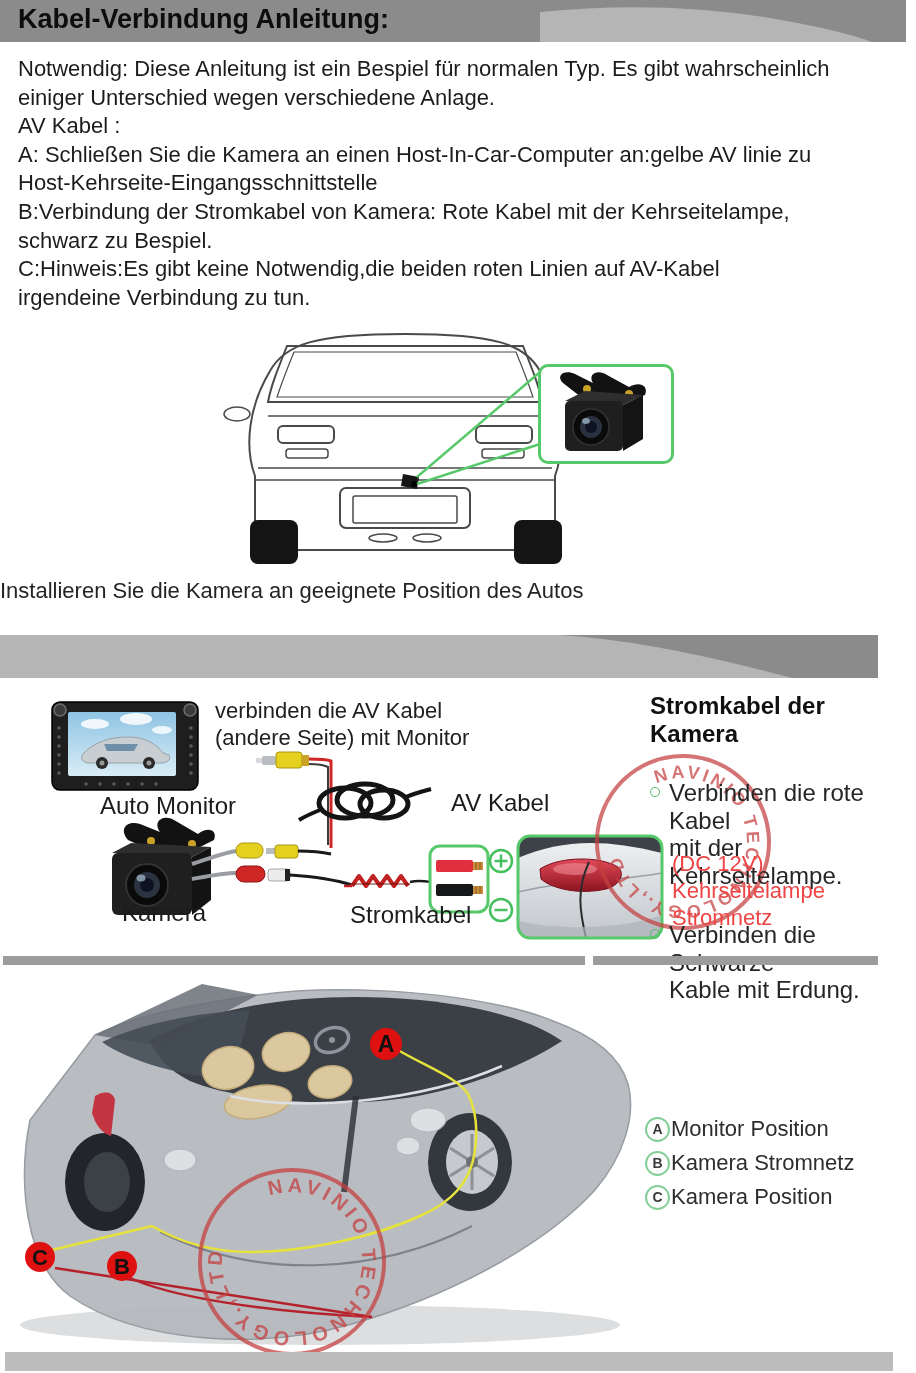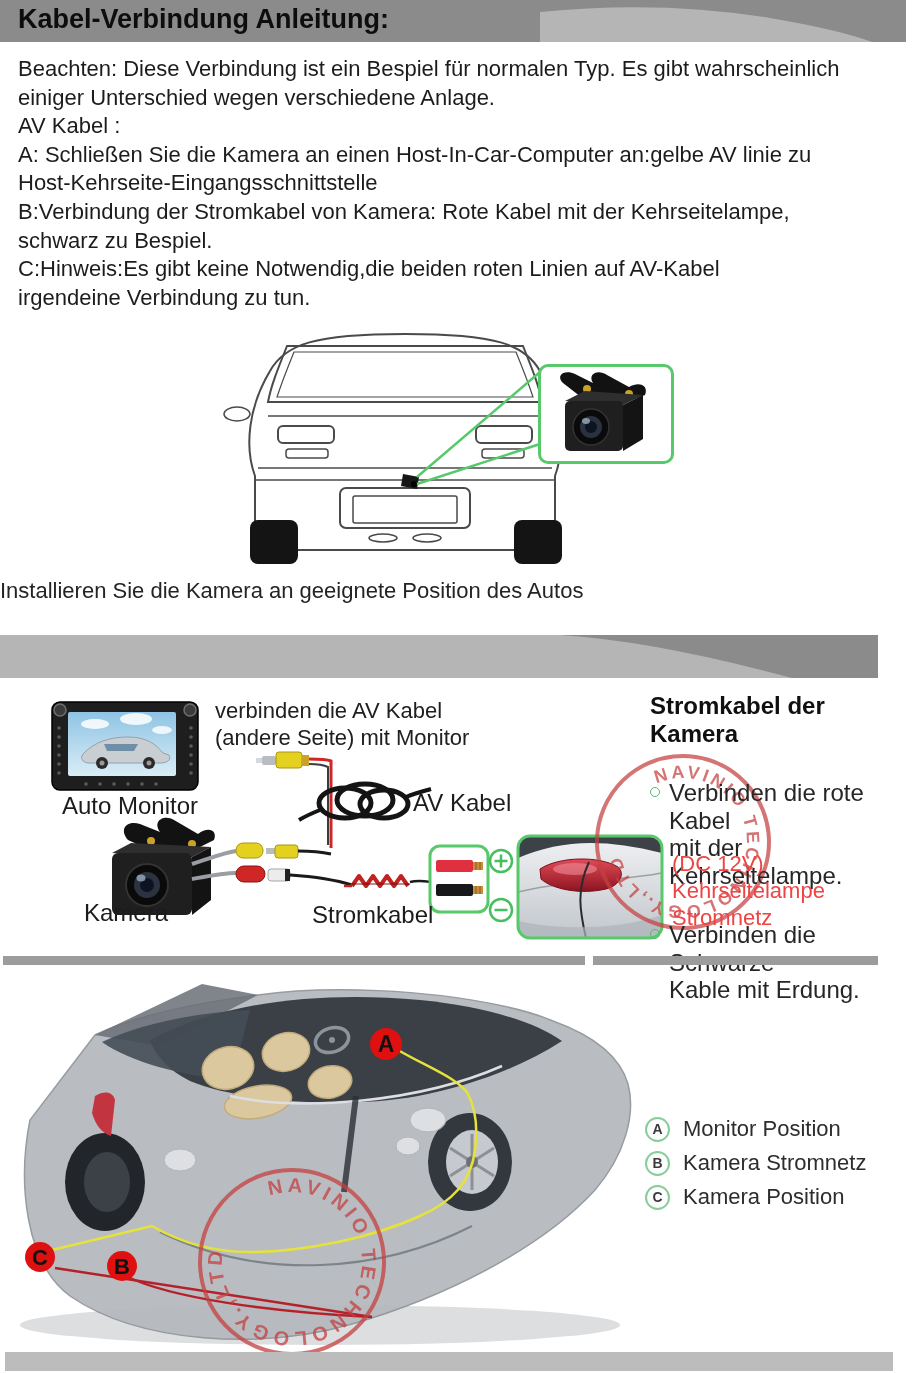--- a/index.html
+++ b/index.html
@@ -10,34 +10,34 @@
   .abs{position:absolute;}
   
   .header-bar{left:0;top:0;width:916px;height:42px;}
   .header-title{left:18px;top:4px;font-size:27px;font-weight:bold;color:#0d0d0d;letter-spacing:0;text-align:center;}
   
   .intro{left:18px;top:55px;width:890px;font-size:22px;line-height:28.6px;color:#1c1c1c;}
   .intro div{white-space:nowrap;}
   
   .caption{left:0;top:578px;width:916px;font-size:22px;color:#242424;}
   
-  .lbl{font-size:24px;color:#1c1c1c;}
+  .lbl{font-size:24px;color:#1c1c1c;margin-left:38px;}
   .note{left:215px;top:697px;font-size:22px;line-height:27px;color:#202020;}
   .power-col{left:650px;top:692px;width:262px;font-size:24px;line-height:27.5px;color:#262626;}
   .power-col .head{font-weight:bold;color:#101010;margin-bottom:5px;}
   .bullet-row{position:relative;padding-left:19px;margin-top:32px;}
   .bullet-dot{position:absolute;left:0;top:8px;width:8px;height:8px;border:1.5px solid #59b86b;border-radius:50%;}
   .cont{padding-left:19px;}
   .dc-note{left:672px;top:850px;font-size:22px;line-height:27px;color:#ef4444;}
   
   .legend{left:645px;top:1116px;width:260px;}
   .legend-row{display:flex;align-items:center;margin-bottom:8px;}
   .legend-key{flex:0 0 auto;width:21px;height:21px;border:2px solid #84cf97;border-radius:50%;
     display:flex;align-items:center;justify-content:center;font-size:14px;font-weight:bold;color:#3a3a3a;background:#fdfdfd;}
-  .legend-label{margin-left:13px;font-size:22px;color:#2d2d2d;white-space:nowrap;}
+  .legend-label{margin-left:1px;font-size:22px;color:#2d2d2d;white-space:nowrap;}
   
   .div3a{left:3px;top:956px;width:582px;height:9px;background:#9c9c9c;}
   .div3b{left:593px;top:956px;width:285px;height:9px;background:#9c9c9c;}
   .bottom-bar{left:5px;top:1352px;width:888px;height:19px;background:#bcbcbc;}
   
   .inset-box{left:538px;top:364px;width:130px;height:94px;border:3px solid #57c96b;border-radius:10px;background:#fff;}
   svg{display:block;}
   text{font-family:"Liberation Sans", sans-serif;}
 </style>
 </head>
@@ -48,21 +48,21 @@
   <div class="abs header-bar">
     <svg width="916" height="42" viewBox="0 0 916 42">
       <rect x="0" y="0" width="906" height="42" fill="#8b8b8b"></rect>
       <path d="M540,42 L540,12 Q660,0 770,18 Q840,30 872,42 Z" fill="#b5b5b5"></path>
       <path d="M0,6 L540,6 L540,42 L0,42 Z" fill="#8b8b8b" opacity="0"></path>
     </svg>
   </div>
   <div class="abs header-title">Kabel-Verbindung Anleitung:</div>
 
   <div class="abs intro">
-    <div>Beachten: Diese Verbindung ist ein Bespiel für normalen Typ. Es gibt wahrscheinlich</div>
+    <div>Notwendig: Diese Anleitung ist ein Bespiel für normalen Typ. Es gibt wahrscheinlich</div>
     <div>einiger Unterschied wegen verschiedene Anlage.</div>
     <div>AV Kabel :</div>
     <div>A: Schließen Sie die Kamera an einen Host-In-Car-Computer an:gelbe AV linie zu</div>
     <div>Host-Kehrseite-Eingangsschnittstelle</div>
     <div>B:Verbindung der Stromkabel von Kamera: Rote Kabel mit der Kehrseitelampe,</div>
     <div>schwarz zu Bespiel.</div>
     <div>C:Hinweis:Es gibt keine Notwendig,die beiden roten Linien auf AV-Kabel</div>
     <div>irgendeine Verbindung zu tun.</div>
   </div>
 

